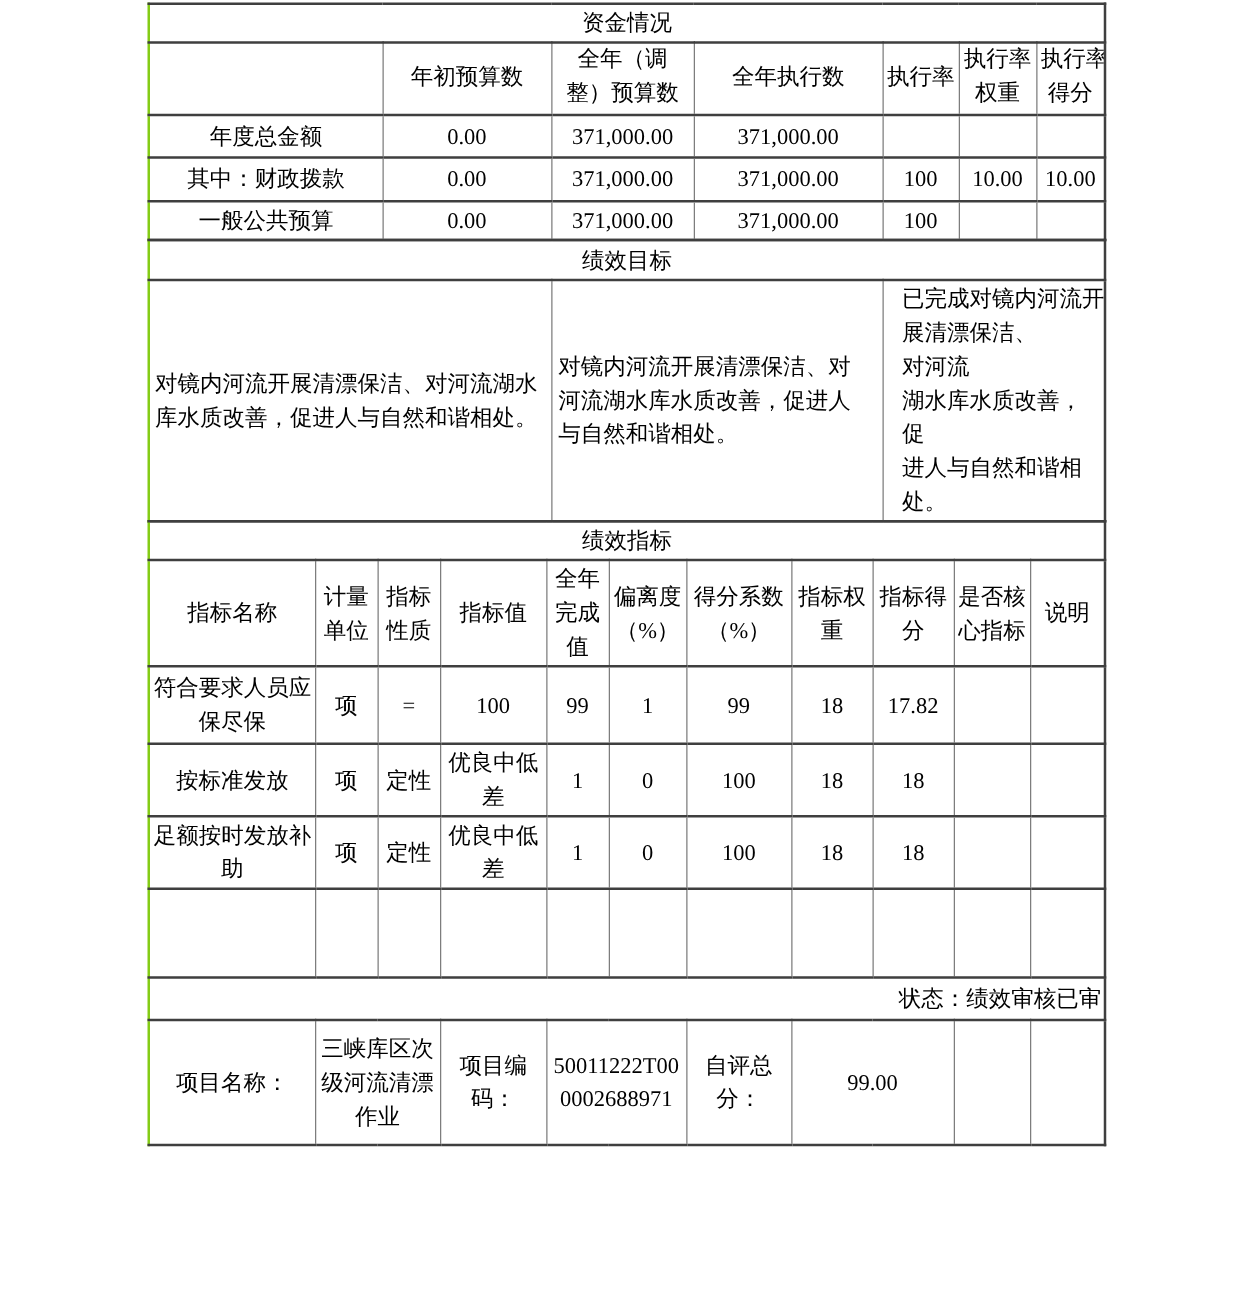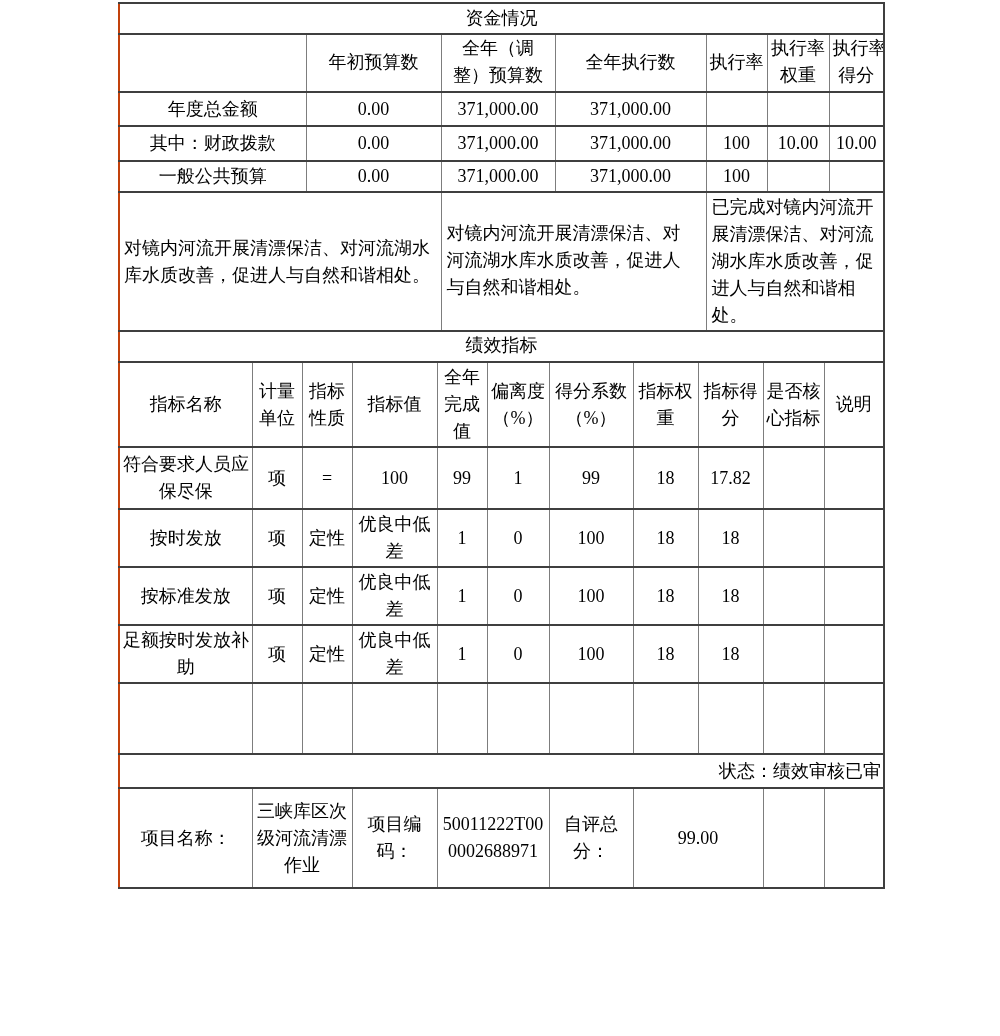--- a/index.html
+++ b/index.html
@@ -32,41 +32,41 @@
     border-right: 1px solid #7d7d7d;
     text-align: center;
     vertical-align: middle;
     padding: 1px 3px;
     font-size: 18px;
     line-height: 1.5;
     white-space: pre-line;
     word-break: keep-all;
     overflow: hidden;
   }
-  td:first-child { border-left: 2px solid #c2410c; }
+  td:first-child { border-left: 2px solid #84cc16; }
   td:last-child  { border-right: 2px solid #3f3f3f; }
   .left  { text-align: left; }
   .right { text-align: right; padding-right: 2px; }
   
   .h28  { height: 28px; }
   .h58  { height: 58px; font-family: Liberation Mono, monospace; }
   .h34  { height: 34px; }
   .h35  { height: 35px; }
   .h30  { height: 30px; padding-left: 48px; }
   .h32  { height: 32px; }
   .h57  { height: 57px; }
   .h139 { height: 139px; }
-  .h29  { height: 29px; font-family: Liberation Mono, monospace; }
+  .h29  { height: 29px; }
   .h82  { height: 82px; }
   .h62  { height: 62px; }
   .h71  { height: 71px; }
   .h100 { height: 100px; }
   .g1 { padding-left: 4px; padding-right: 4px; }
-  .g2 { padding-left: 5px; padding-right: 5px; font-family: Liberation Mono, monospace; }
-  .g3 { padding-left: 5px; padding-right: 3px; }
+  .g2 { padding-left: 5px; padding-right: 5px; }
+  .g3 { padding-left: 15px; padding-right: 3px; }
 </style>
 </head>
 <body>
 
 <div class="sheet">
 
   <table>
     <colgroup>
       <col style="width:187px">
         <col style="width:135px">
@@ -122,20 +122,23 @@
   </tbody>
     </table>
 
   <table>
     <colgroup>
       <col style="width:322px">
         <col style="width:265px">
         <col style="width:178px">
     </colgroup>
     <tbody>
+        <tr class="h32">
+      <td colspan="3">绩效目标</td>
+    </tr>
     <tr class="h139">
       <td class="left g1">对镜内河流开展清漂保洁、对河流湖水
 库水质改善，促进人与自然和谐相处。</td>
       <td class="left g2">对镜内河流开展清漂保洁、对
 河流湖水库水质改善，促进人
 与自然和谐相处。</td>
       <td class="left g3">已完成对镜内河流开
 展清漂保洁、对河流
 湖水库水质改善，促
 进人与自然和谐相
@@ -192,34 +195,20 @@
       <td>100</td>
       <td>99</td>
       <td>1</td>
       <td>99</td>
       <td>18</td>
       <td>17.82</td>
       <td></td>
       <td></td>
     </tr>
     <tr class="h57">
-      <td>按时发放</td>
-      <td>项</td>
-      <td>定性</td>
-      <td>优良中低
-差</td>
-      <td>1</td>
-      <td>0</td>
-      <td>100</td>
-      <td>18</td>
-      <td>18</td>
-      <td></td>
-      <td></td>
-    </tr>
-    <tr class="h57">
       <td>按标准发放</td>
       <td>项</td>
       <td>定性</td>
       <td>优良中低
 差</td>
       <td>1</td>
       <td>0</td>
       <td>100</td>
       <td>18</td>
       <td>18</td>

